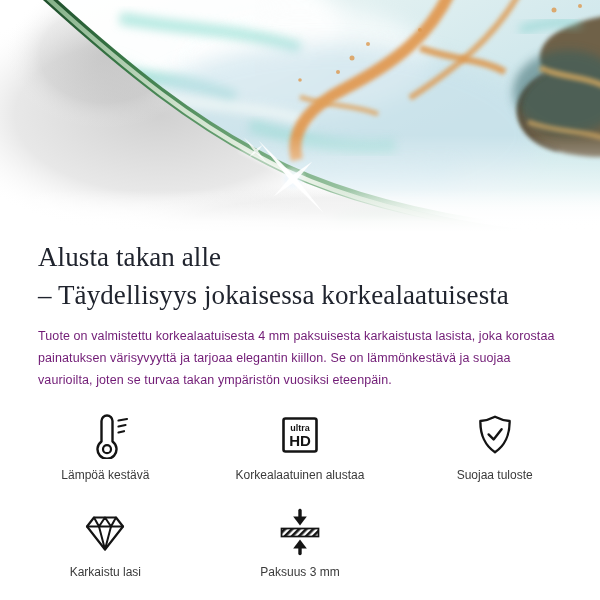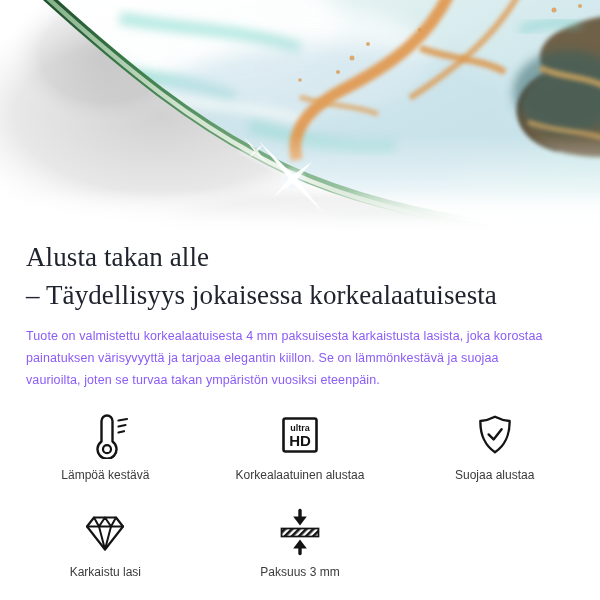--- a/index.html
+++ b/index.html
@@ -8,36 +8,36 @@
     font-family:"Liberation Sans","DejaVu Sans",sans-serif;
     -webkit-font-smoothing:antialiased;
   }
   .page{width:600px;height:600px;background:#fff;position:relative;}
 
   
   .hero{width:600px;height:232px;display:block;position:relative;background:#fff;}
   .hero svg{display:block;}
 
   
-  .content{padding:0 26px;}
+  .content{padding:0 38px;}
   .page-title{
     font-family:"Liberation Serif","DejaVu Serif",serif;
     font-weight:400;
     font-size:27px;
     line-height:38px;
     color:#20242e;
     margin:6px 0 0 0;
     letter-spacing:.1px;
   }
   .page-title span{display:block;}
   .lead{
     margin:11px 0 0 0;
     font-size:12.5px;
     line-height:22px;
-    color:#8b5cf6;
+    color:#701a75;
     max-width:530px;
     letter-spacing:.1px;
   }
 
   
   .features{
     display:grid;
     grid-template-columns:repeat(3,1fr);
     row-gap:26px;
     margin-top:20px;
@@ -219,21 +219,21 @@
       <div class="feature-label">Korkealaatuinen alustaa</div>
     </div>
 
     <div class="feature">
       <div class="icon-wrap">
         <svg width="48" height="48" viewBox="0 0 48 48">
           <path class="ic" d="M 24,5.8 C 28.6,8.2 33.6,9.6 38.6,10 C 38.9,23.5 33.6,35 24,41.2 C 14.4,35 9.1,23.5 9.4,10 C 14.4,9.6 19.4,8.2 24,5.8 Z"></path>
           <path class="ic" d="M 17.6,23.4 L 22.6,28.4 L 30.6,18.2"></path>
         </svg>
       </div>
-      <div class="feature-label">Suojaa alustaa</div>
+      <div class="feature-label">Suojaa tuloste</div>
     </div>
 
     <div class="feature">
       <div class="icon-wrap">
         <svg width="48" height="48" viewBox="0 0 48 48">
           <path class="ic" style="stroke-width:2.2" d="M 13,9.5 L 35,9.5 L 42,18.5 L 24,41.5 L 6,18.5 Z"></path>
           <path class="ic" style="stroke-width:2" d="M 6,18.5 L 42,18.5"></path>
           <path class="ic" style="stroke-width:2" d="M 13,9.5 L 18,18.5 L 24,9.5 L 30,18.5 L 35,9.5"></path>
           <path class="ic" style="stroke-width:2" d="M 18,18.5 L 24,41.5 M 30,18.5 L 24,41.5"></path>
         </svg>

